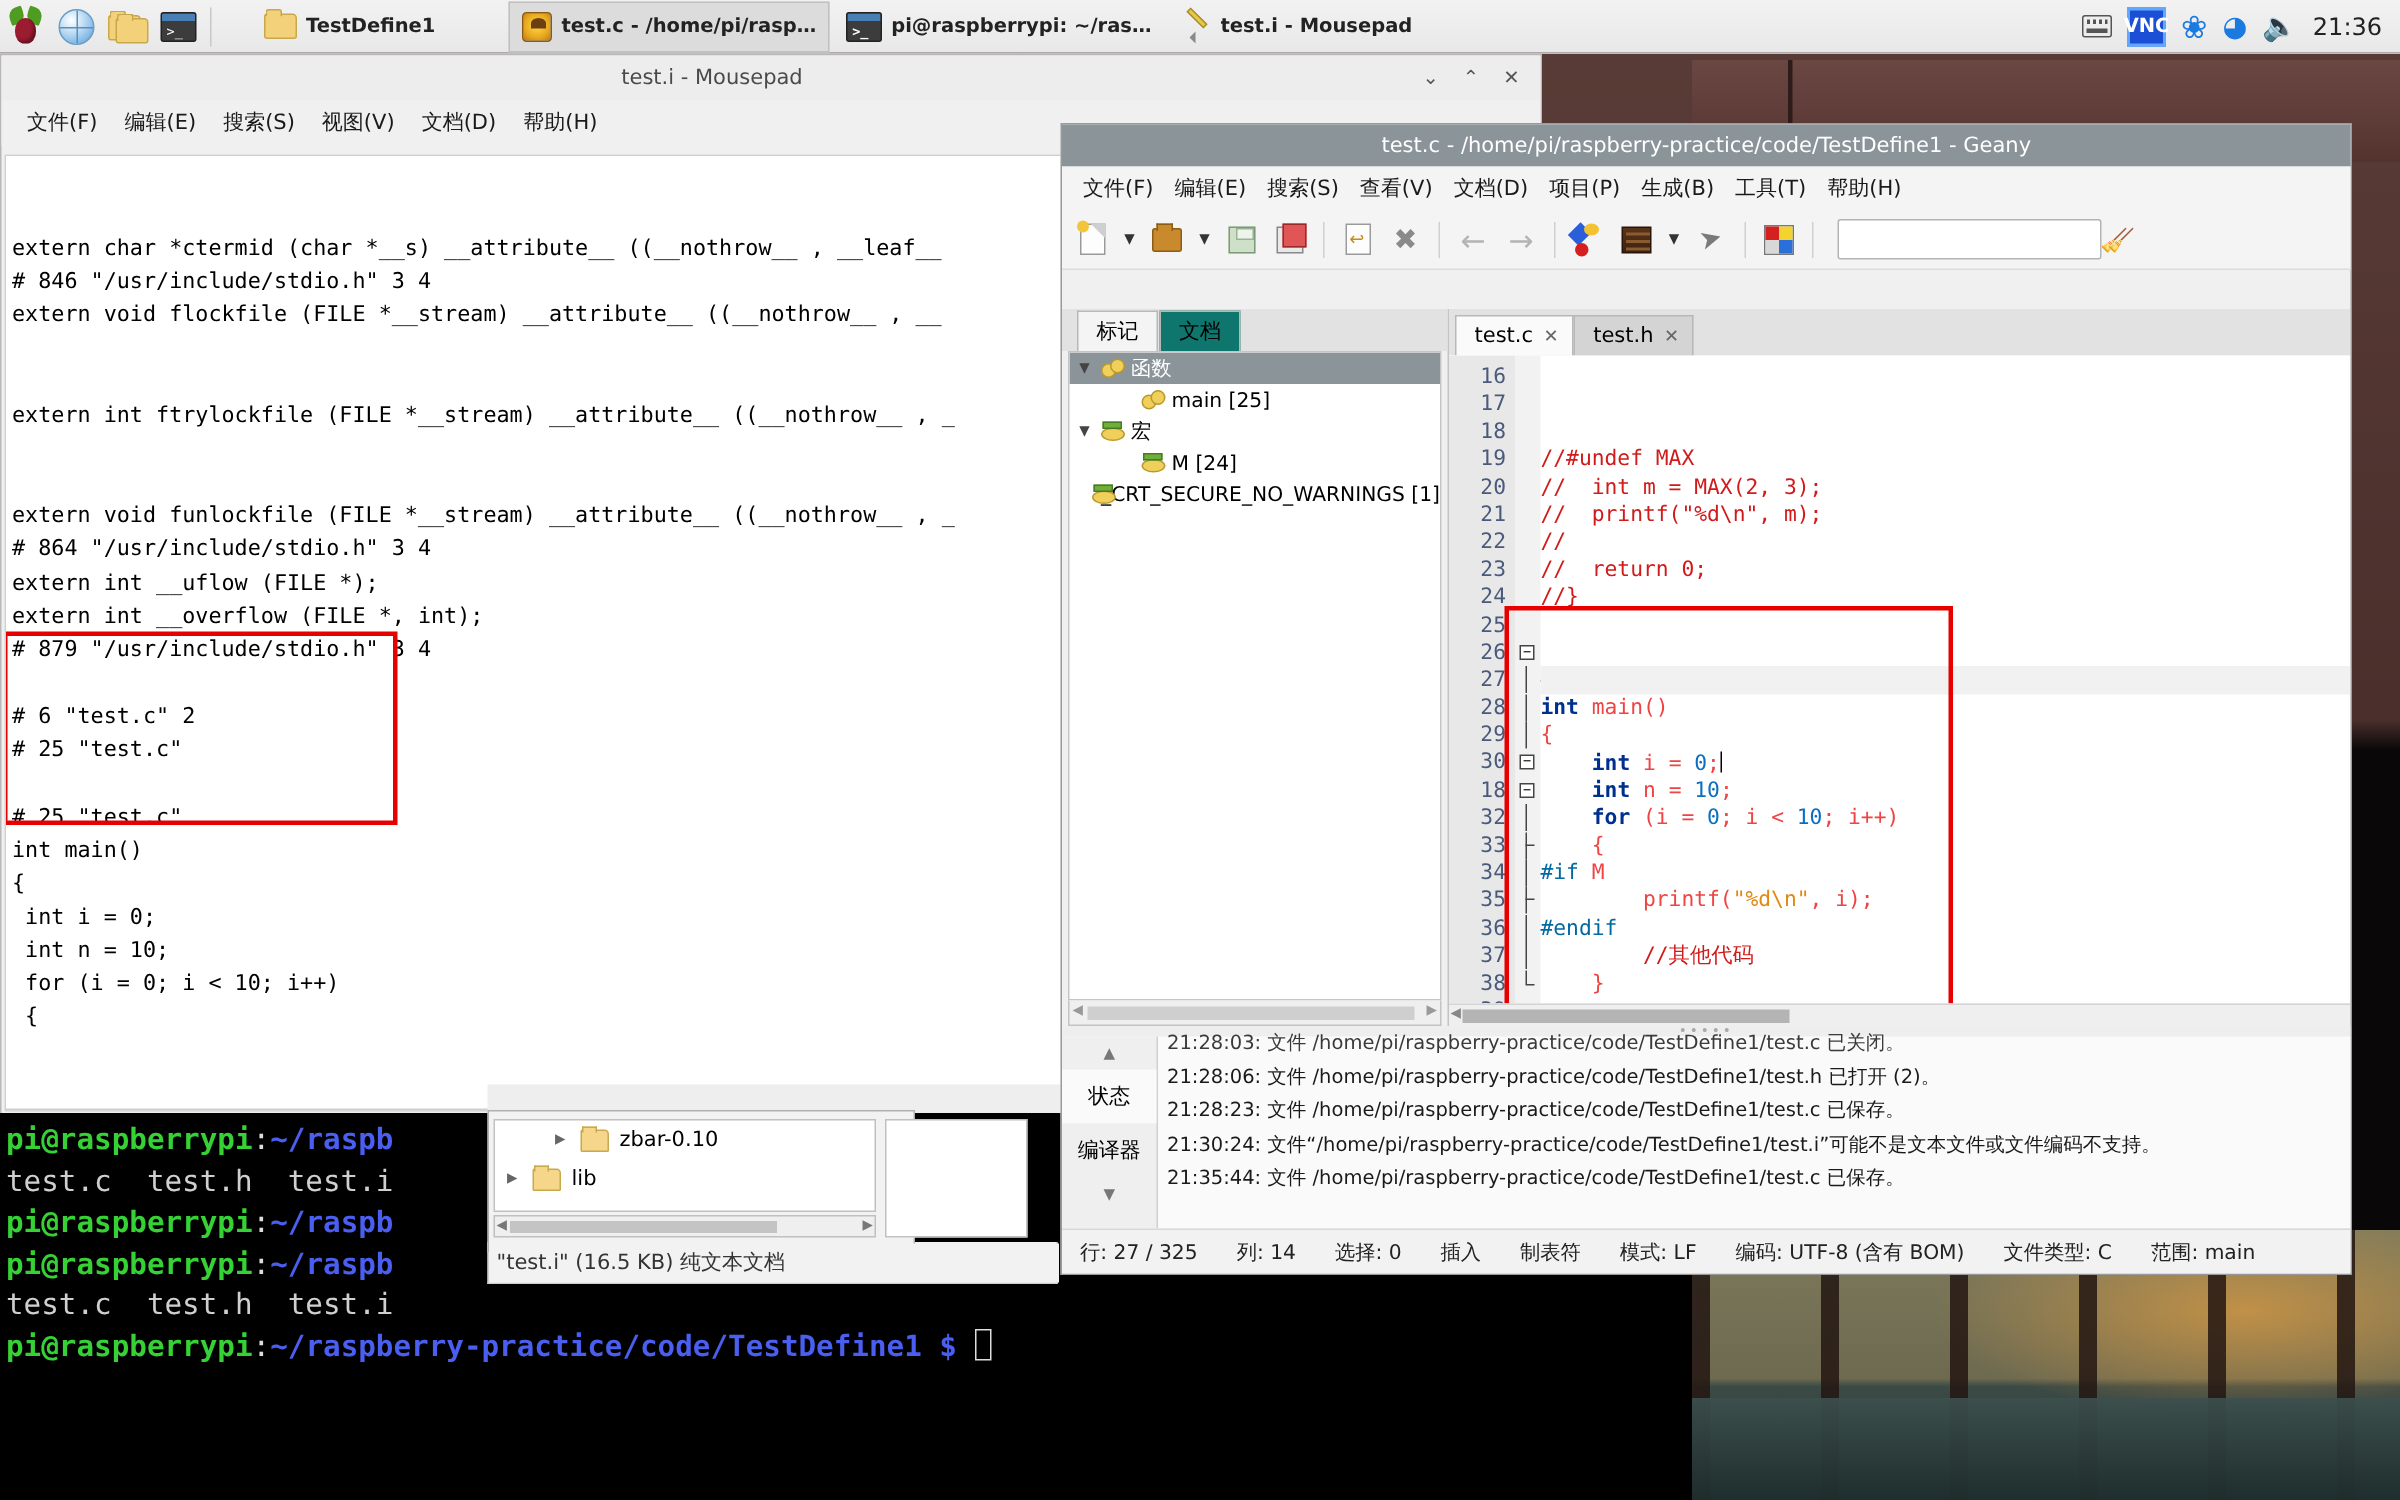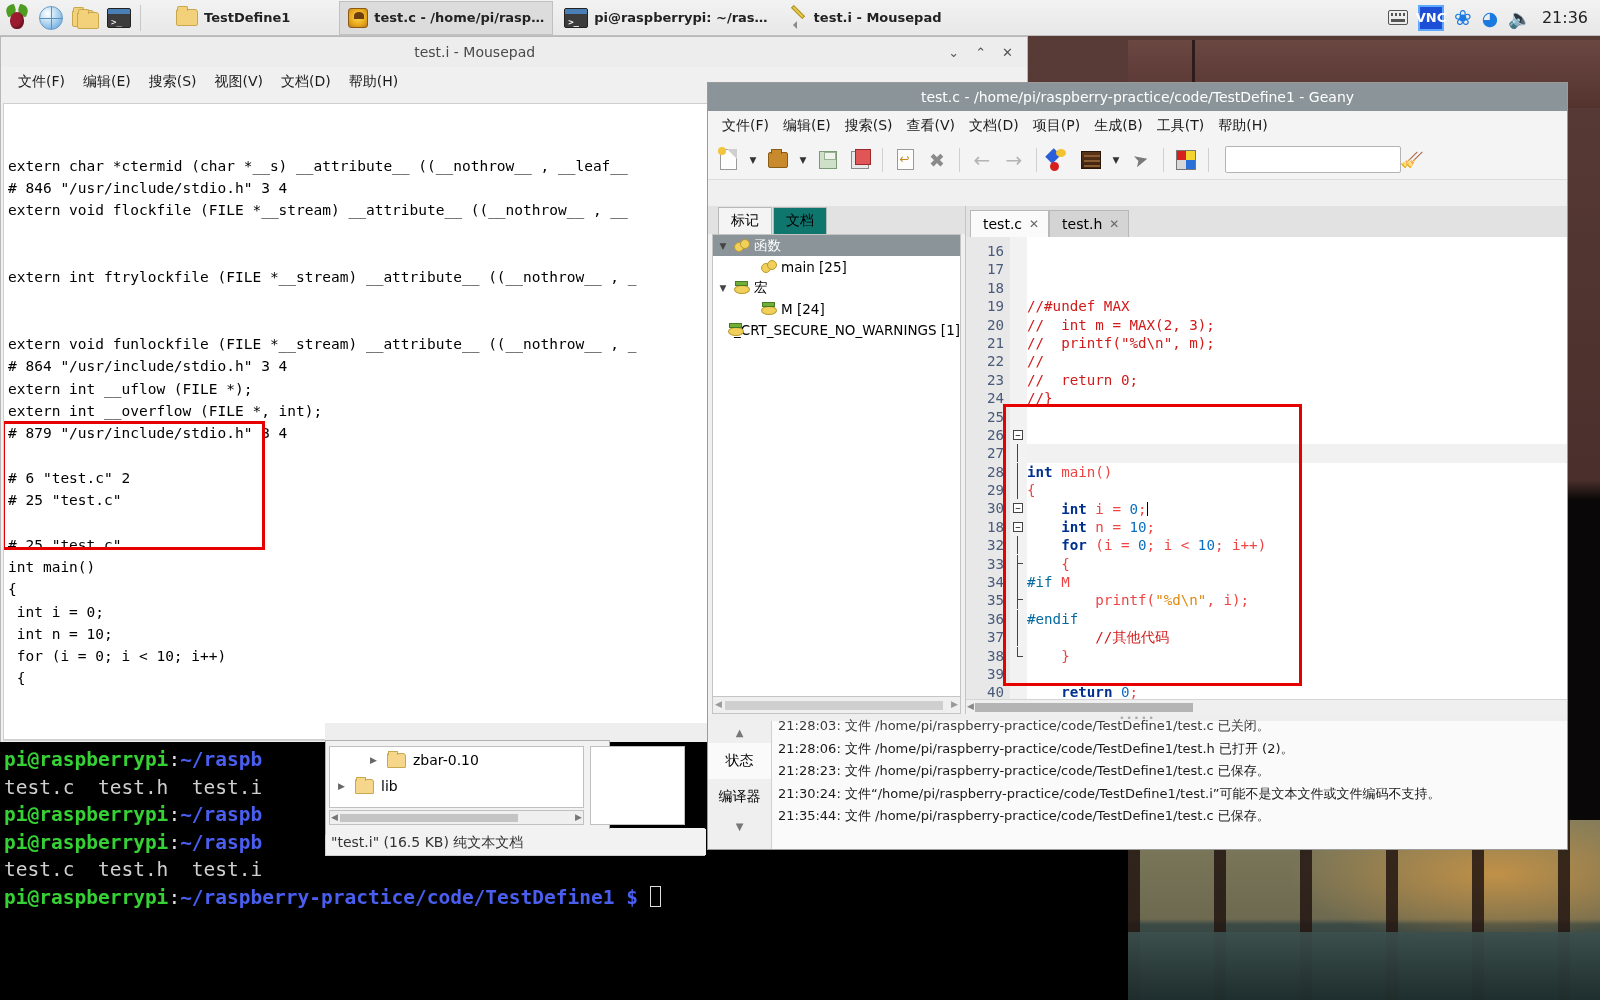--- a/index.html
+++ b/index.html
@@ -650,20 +650,31 @@
       <div class="mtab-arrow">▼</div>
     </div>
     <div id="gy-msg-list" style="margin-top: -8px;">
         <div class="msg-line cut">21:28:03: 文件 /home/pi/raspberry-practice/code/TestDefine1/test.c 已关闭。</div>
         <div class="msg-line">21:28:06: 文件 /home/pi/raspberry-practice/code/TestDefine1/test.h 已打开 (2)。</div>
         <div class="msg-line">21:28:23: 文件 /home/pi/raspberry-practice/code/TestDefine1/test.c 已保存。</div>
         <div class="msg-line">21:30:24: 文件“/home/pi/raspberry-practice/code/TestDefine1/test.i”可能不是文本文件或文件编码不支持。</div>
         <div class="msg-line">21:35:44: 文件 /home/pi/raspberry-practice/code/TestDefine1/test.c 已保存。</div>
       </div>
   </div>
+  <div id="gy-status">
+      <span>行: 27 / 325</span>
+      <span>列: 14</span>
+      <span>选择: 0</span>
+      <span>插入</span>
+      <span>制表符</span>
+      <span>模式: LF</span>
+      <span>编码: UTF-8 (含有 BOM)</span>
+      <span>文件类型: C</span>
+      <span>范围: main</span>
+    </div>
 </div>
 
 <div id="taskbar">
   <div class="tb-launcher">
     <span class="raspi-logo">
       <i class="lf"></i>
         <i class="rf"></i>
         <i class="berry"></i>
     </span>
   </div>

